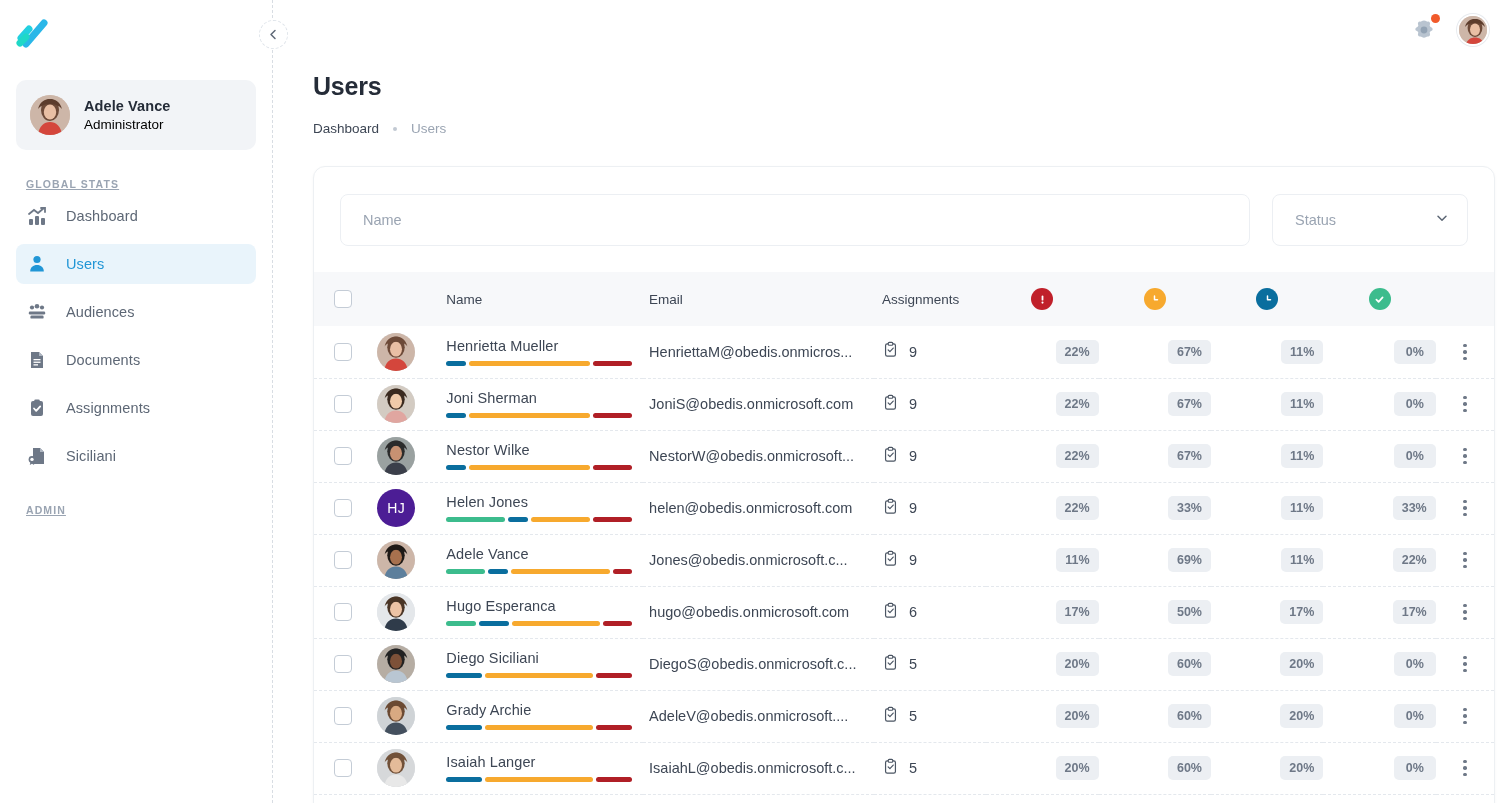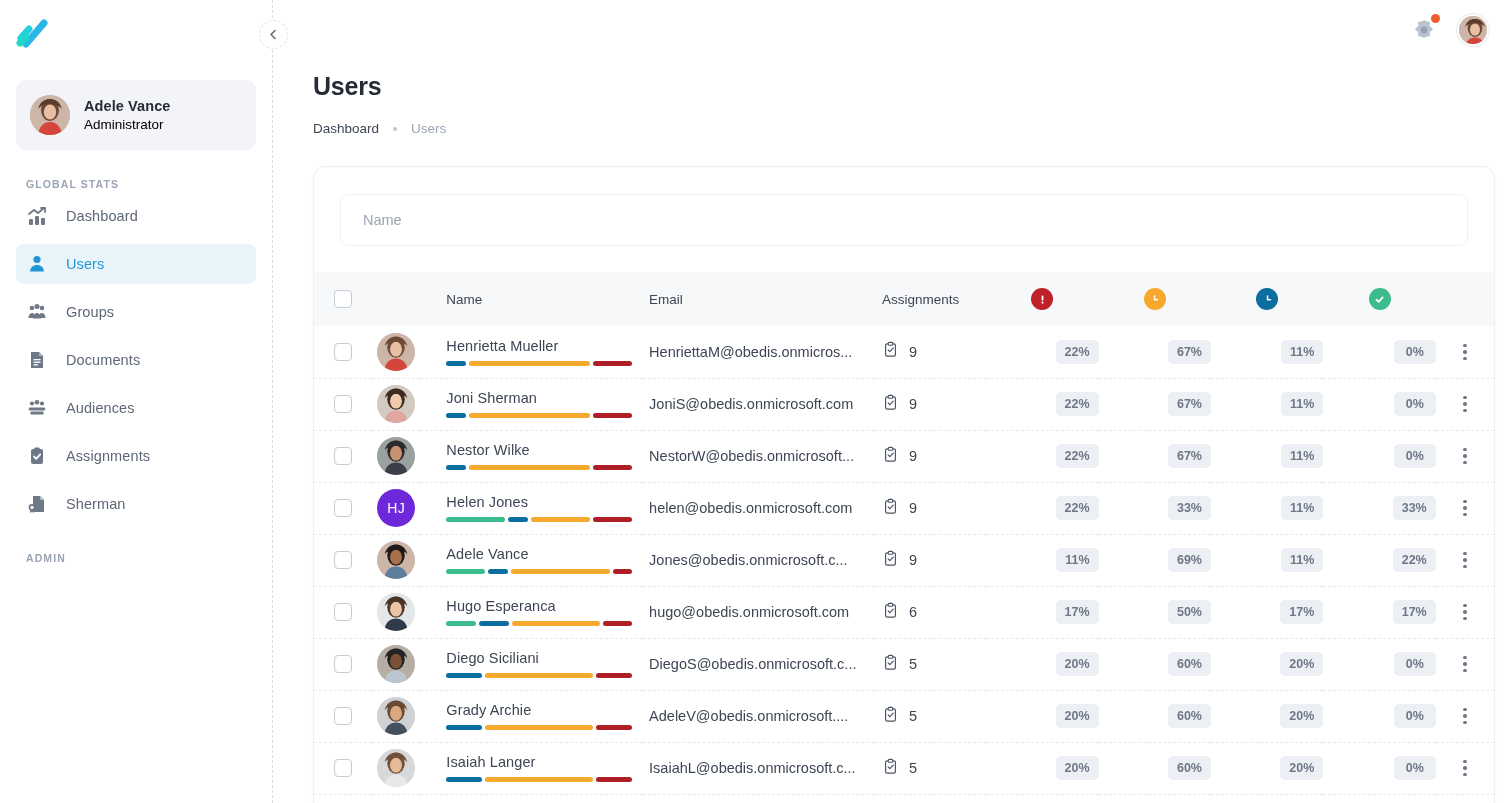--- a/index.html
+++ b/index.html
@@ -36,21 +36,21 @@
   .profile-av {
     width: 40px; height: 40px; border-radius: 50%;
     flex: 0 0 40px; overflow: hidden; background: #d9c6bb;
   }
   .profile-text { display: flex; flex-direction: column; gap: 3px; }
   .profile-name { font-size: 14.5px; font-weight: bold; color: #252c38; letter-spacing: .1px; }
   .profile-role { font-size: 13.5px; color: #000000; }
 
   .nav-section-label {
     font-size: 10.5px; font-weight: bold; letter-spacing: 1.1px;
-    color: #9aa4b2; margin: 28px 0 6px 10px; text-transform: uppercase;
+    color: #9aa4b2; margin: 28px 0 6px 10px; text-transform: uppercase; text-decoration: underline;
   }
   .nav-item {
     display: flex; align-items: center; gap: 18px;
     height: 40px; padding: 0 10px;
     border-radius: 8px; margin-bottom: 8px;
     cursor: pointer;
   }
   .nav-item .ic { width: 22px; height: 22px; display:flex; align-items:center; justify-content:center; flex:0 0 22px; }
   .nav-item .lbl { font-size: 14.5px; color: #5d6775; letter-spacing: .1px; }
   .nav-item.active { background: #e9f4fb; }
@@ -141,21 +141,21 @@
   tbody tr { height: 52px; border-bottom: 1px dashed #e4e8ed; }
   tbody td { padding: 0; vertical-align: middle; }
 
   .chk {
     width: 18px; height: 18px; border: 1.5px solid #c4ccd6; border-radius: 4px;
     background: #fff; cursor: pointer; margin: 0 auto;
   }
   .row-av { width: 38px; height: 38px; border-radius: 50%; overflow: hidden; margin: 0 auto; background:#dfe4ea; }
   .initials-av {
     width: 38px; height: 38px; border-radius: 50%; margin: 0 auto;
-    background: #6d28d9; color: #ffffff; font-size: 14px;
+    background: #4c1d95; color: #ffffff; font-size: 14px;
     display: flex; align-items: center; justify-content: center; letter-spacing: .5px;
   }
 
   .name-cell { padding-left: 26px; }
   .name-txt { font-size: 14.5px; color: #3d4654; letter-spacing: .1px; }
   .bar { margin-top: 7px; display: flex; gap: 3px; width: 186px; height: 5px; }
   .bar span { height: 5px; border-radius: 3px; display: block; }
 
   .mail-txt { font-size: 14.5px; color: #3d4654; padding-left: 6px;
     white-space: nowrap; overflow: hidden; text-overflow: ellipsis; display: block; }
@@ -224,60 +224,47 @@
     <div class="nav-item active">
       <span class="ic">
         <svg width="20" height="20" viewBox="0 0 20 20" fill="#2196d6">
           <circle cx="10" cy="5.5" r="3.6"></circle>
           <path d="M3.2 17.5c0-4 3-6.4 6.8-6.4s6.8 2.4 6.8 6.4z"></path>
         </svg>
       </span>
       <span class="lbl">Users</span>
     </div>
 
+
     <div class="nav-item">
       <span class="ic">
         <svg width="20" height="20" viewBox="0 0 20 20" fill="#6e7887">
-          <circle cx="5" cy="6" r="2.3"></circle>
-            <circle cx="10" cy="4.6" r="2.5"></circle>
-            <circle cx="15" cy="6" r="2.3"></circle>
-          <path d="M1.5 16c0-3 1.6-5 3.5-5s3.5 2 3.5 5z"></path>
-          <path d="M11.5 16c0-3 1.6-5 3.5-5s3.5 2 3.5 5z"></path>
-          <path d="M6 16.5c0-3.4 1.8-5.6 4-5.6s4 2.2 4 5.6z"></path>
+          <circle cx="5" cy="5.5" r="2.1"></circle>
+            <circle cx="10" cy="4.3" r="2.3"></circle>
+            <circle cx="15" cy="5.5" r="2.1"></circle>
+          <rect x="1.8" y="9.5" width="16.4" height="3" rx="1.2"></rect>
+          <rect x="3.4" y="13.6" width="13.2" height="3" rx="1.2"></rect>
         </svg>
       </span>
-      <span class="lbl">Groups</span>
+      <span class="lbl">Audiences</span>
     </div>
 
     <div class="nav-item">
       <span class="ic">
         <svg width="20" height="20" viewBox="0 0 20 20">
           <path d="M4 2h8l4 4v12H4z" fill="#6e7887"></path>
           <path d="M12 2l4 4h-4z" fill="#aeb6c1"></path>
           <rect x="6.5" y="9" width="7" height="1.3" fill="#fff"></rect>
           <rect x="6.5" y="11.6" width="7" height="1.3" fill="#fff"></rect>
           <rect x="6.5" y="14.2" width="4.5" height="1.3" fill="#fff"></rect>
         </svg>
       </span>
       <span class="lbl">Documents</span>
     </div>
 
-    <div class="nav-item">
-      <span class="ic">
-        <svg width="20" height="20" viewBox="0 0 20 20" fill="#6e7887">
-          <circle cx="5" cy="5.5" r="2.1"></circle>
-            <circle cx="10" cy="4.3" r="2.3"></circle>
-            <circle cx="15" cy="5.5" r="2.1"></circle>
-          <rect x="1.8" y="9.5" width="16.4" height="3" rx="1.2"></rect>
-          <rect x="3.4" y="13.6" width="13.2" height="3" rx="1.2"></rect>
-        </svg>
-      </span>
-      <span class="lbl">Audiences</span>
-    </div>
-
 
     <div class="nav-item">
       <span class="ic">
         <svg width="20" height="20" viewBox="0 0 20 20">
           <rect x="4" y="3" width="12" height="15" rx="2" fill="#6e7887"></rect>
           <rect x="7.2" y="1.4" width="5.6" height="3.4" rx="1.4" fill="#6e7887"></rect>
           <path d="M7 10.5l2.2 2.3 4-4.4" stroke="#fff" stroke-width="1.8" fill="none" stroke-linecap="round" stroke-linejoin="round"></path>
         </svg>
       </span>
       <span class="lbl">Assignments</span>
@@ -286,21 +273,21 @@
     <div class="nav-item">
       <span class="ic">
         <svg width="20" height="20" viewBox="0 0 20 20">
           <path d="M6 2h7l4 4v12H6z" fill="#6e7887"></path>
           <path d="M13 2l4 4h-4z" fill="#aeb6c1"></path>
           <circle cx="5" cy="13.4" r="3.4" fill="#6e7887"></circle>
           <circle cx="5" cy="13.4" r="1.7" fill="#fff"></circle>
           <path d="M3.4 16l-.6 3 2.2-1.2L7.2 19l-.6-3z" fill="#6e7887"></path>
         </svg>
       </span>
-      <span class="lbl">Sherman</span>
+      <span class="lbl">Siciliani</span>
     </div>
 
     <div class="nav-section-label">ADMIN</div>
   </aside>
 
   <div id="collapse-btn">
     <span>
       <svg width="11" height="11" viewBox="0 0 11 11">
         <path d="M7 1.5L3 5.5l4 4" stroke="#5d6775" stroke-width="1.5" fill="none" stroke-linecap="round" stroke-linejoin="round"></path>
       </svg>
@@ -336,20 +323,28 @@
         <span class="crumb-a">Dashboard</span>
         <span class="crumb-dot"></span>
         <span class="crumb-cur">Users</span>
       </div>
     </div>
 
     <section id="card">
 
       <div class="filters">
         <input class="name-input" type="text" placeholder="Name" style="">
+        <div class="status-select">
+          <span class="sv">Status</span>
+          <span>
+            <svg width="14" height="14" viewBox="0 0 14 14">
+              <path d="M3 5.3l4 4 4-4" stroke="#5d6775" stroke-width="1.5" fill="none" stroke-linecap="round" stroke-linejoin="round"></path>
+            </svg>
+          </span>
+        </div>
       </div>
 
       <table>
         <colgroup>
           <col class="c-chk">
             <col class="c-av">
             <col class="c-name">
             <col class="c-mail">
           <col class="c-asg">
             <col class="c-pct">

